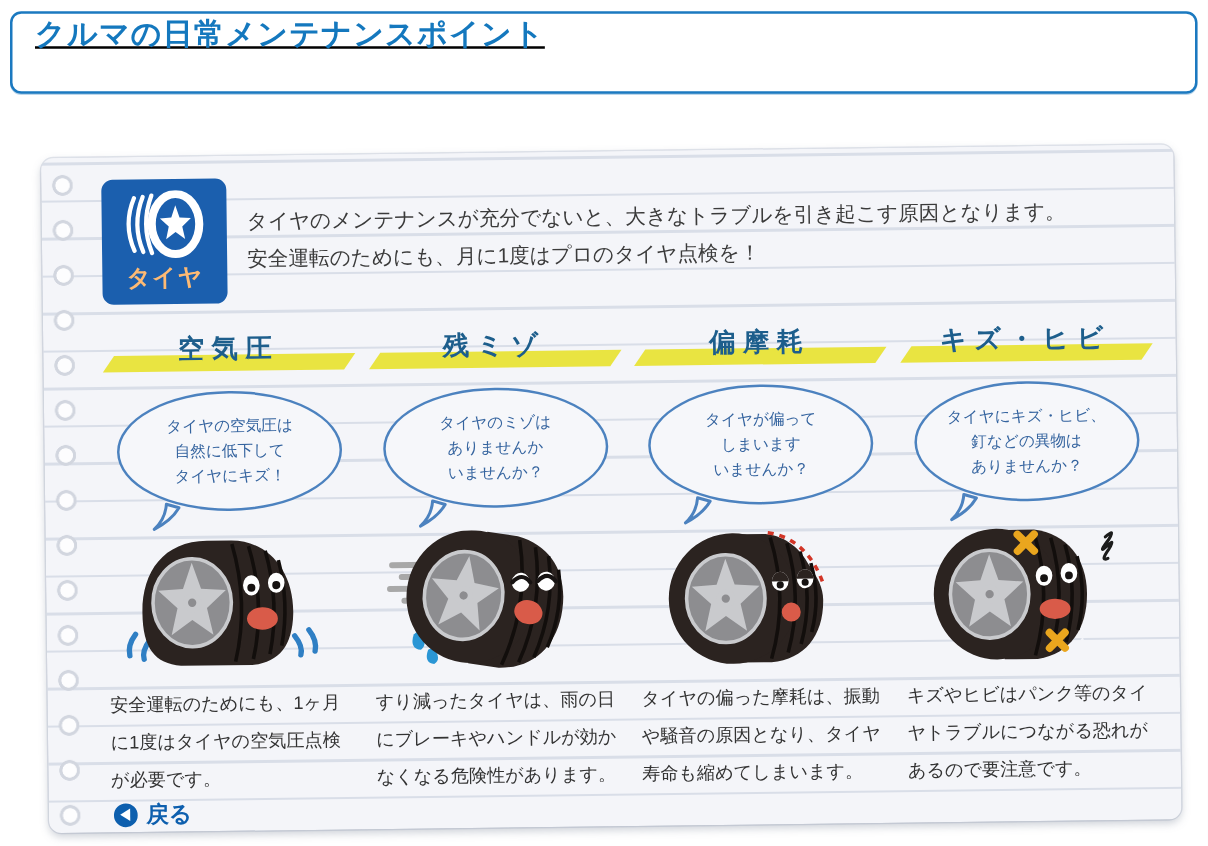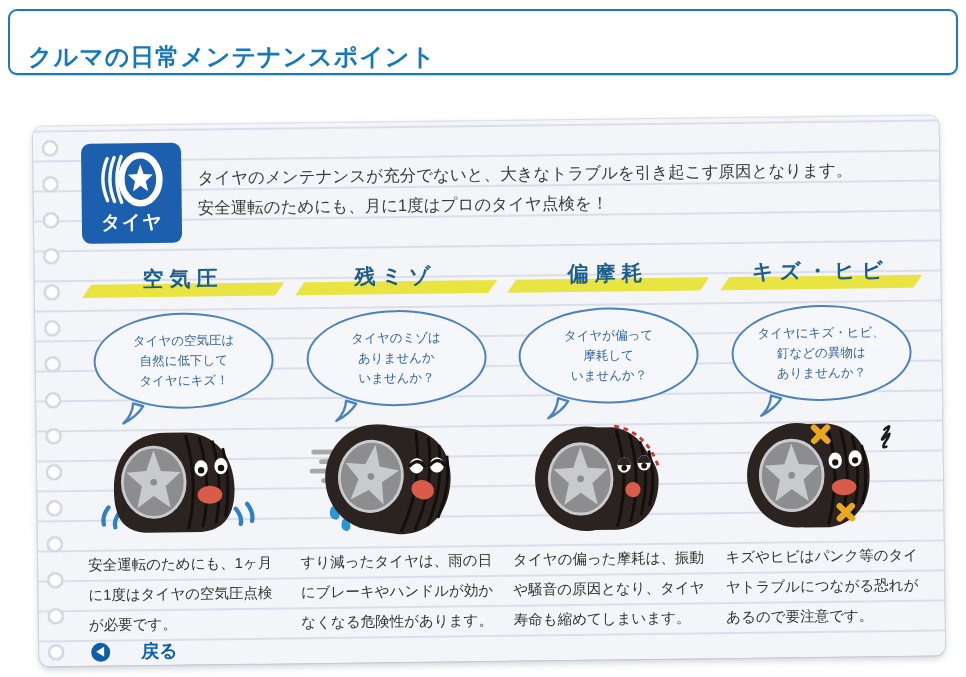--- a/index.html
+++ b/index.html
@@ -2,42 +2,42 @@
 <html><head>
 <meta charset="utf-8">
 <style>
   html,body{margin:0;padding:0;background:#ffffff;}
   body{width:966px;height:677px;overflow:hidden;position:relative;
        font-family:"Liberation Sans","DejaVu Sans",sans-serif;}
 
   
   .page-header{position:absolute;left:8px;top:9px;right:8px;height:62px;
     border:2px solid #1b79c0;border-radius:9px;background:#fff;
-    display:flex;align-items:flex-end;box-shadow:0 1px 0 #bcd6ea;}
+    display:flex;align-items:flex-start;box-shadow:0 1px 0 #bcd6ea;text-decoration:underline;}
   .page-title{margin-left:18px;font-size:24px;font-weight:bold;color:#1478be;letter-spacing:1px;}
 
   
   .paper{position:absolute;left:36px;top:121px;width:906px;height:540px;
     transform:rotate(-0.7deg);border-radius:10px;
     background-color:#f4f5f9;
     background-image:repeating-linear-gradient(to bottom,
       transparent 0px,transparent 28px,#d9dee8 28px,#d9dee8 30px);
     background-position:0 6px;
     box-shadow:0 3px 7px rgba(110,120,140,.35),0 0 0 1px #e4e7ee;}
   .holes{position:absolute;left:3px;top:4px;bottom:4px;width:30px;
     background-image:radial-gradient(circle at 14px 18px,#fdfdfe 0 5.5px,#d2d6df 6px 8px,rgba(0,0,0,0) 8.5px);
     background-size:30px 36px;background-repeat:repeat-y;}
   .paper-content{position:absolute;top:14px;left:48px;right:20px;bottom:10px;
     display:flex;flex-direction:column;}
 
   
   .intro-row{display:flex;align-items:center;gap:16px;margin-top:4px;}
   .tire-badge{width:100px;height:100px;border-radius:9px;background:#1b5fae;flex:0 0 auto;
     display:flex;flex-direction:column;align-items:center;justify-content:center;}
-  .tire-badge-label{color:#ffffff;font-weight:bold;font-size:19px;letter-spacing:1px;margin-top:1px;}
+  .tire-badge-label{color:#fdba74;font-weight:bold;font-size:19px;letter-spacing:1px;margin-top:1px;}
   .intro-text{font-size:16.5px;color:#3b3b3b;line-height:30px;}
 
   
   .columns{display:grid;grid-template-columns:repeat(4,1fr);column-gap:16px;margin-top:22px;padding:0 2px;}
   .col{display:flex;flex-direction:column;}
   .col-heading{position:relative;text-align:center;font-size:21px;font-weight:bold;
     color:#1d5e8c;letter-spacing:6px;padding-bottom:4px;height:28px;}
   .col-heading .hl{position:absolute;left:2px;right:2px;bottom:0;height:13px;
     background:#e9e441;transform:skewX(-35deg);z-index:0;}
   .col-heading .txt{position:relative;z-index:1;}
@@ -53,21 +53,21 @@
 
   .col-desc{margin-top:8px;font-size:14.5px;color:#333;line-height:30px;text-align:left;}
 
   
   .back-row{margin-top:auto;margin-bottom:16px;}
   .back-button{display:inline-flex;align-items:center;gap:7px;margin-left:4px;cursor:pointer;}
   .back-circle{width:19px;height:19px;border-radius:50%;background:#0d5fae;
     display:flex;align-items:center;justify-content:center;}
   .back-circle .tri{width:0;height:0;border-top:5px solid transparent;border-bottom:5px solid transparent;
     border-right:8px solid #fff;margin-right:2px;}
-  .back-label{font-size:18px;font-weight:bold;color:#0d5fae;margin-left:24px;}
+  .back-label{font-size:18px;font-weight:bold;color:#0d5fae;}
 </style>
 </head>
 <body>
 
 <div>
 
   <div class="page-header">
     <div class="page-title">クルマの日常メンテナンスポイント</div>
   </div>
 
@@ -196,21 +196,21 @@
           <div class="col-desc">すり減ったタイヤは、雨の日にブレーキやハンドルが効かなくなる危険性があります。</div>
         </div>
 
         <div class="col">
           <div class="col-heading">
             <span class="hl"></span>
             <span class="txt">偏摩耗</span>
           </div>
           <div class="bubble">
             <span class="line">タイヤが偏って</span>
-            <span class="line">摩耗して</span>
+            <span class="line">しまいます</span>
             <span class="line">いませんか？</span>
             <svg class="tail" width="26" height="24" viewBox="0 0 26 24">
               <path d="M3,22 Q12,14 13,2 L23,5 Q17,15 3,22 Z" fill="#f6f7fa" stroke="#4c82bf" stroke-width="2.4" stroke-linejoin="round"></path>
             </svg>
           </div>
           <div class="tire-wrap">
             <svg viewBox="0 0 190 120">
               <path d="M76,6 L98,6 C116,8 128,20 134,32 C142,44 146,52 146,62 C146,92 130,112 102,114 L76,114 Z" fill="#2b2320"></path>
               <ellipse cx="70" cy="60" rx="54" ry="55" fill="#2b2320"></ellipse>
               <g stroke="#120e0c" stroke-width="3" fill="none">

